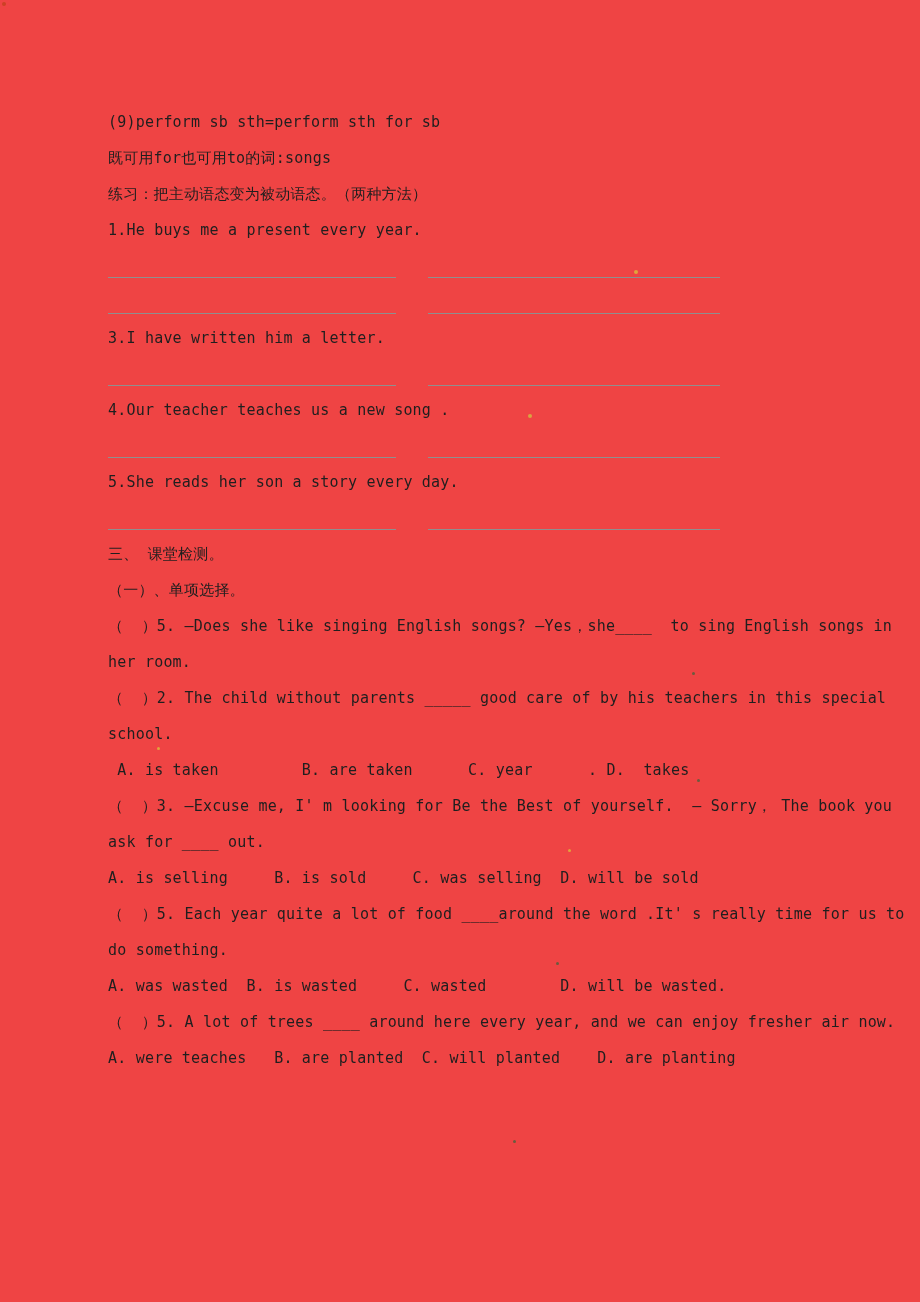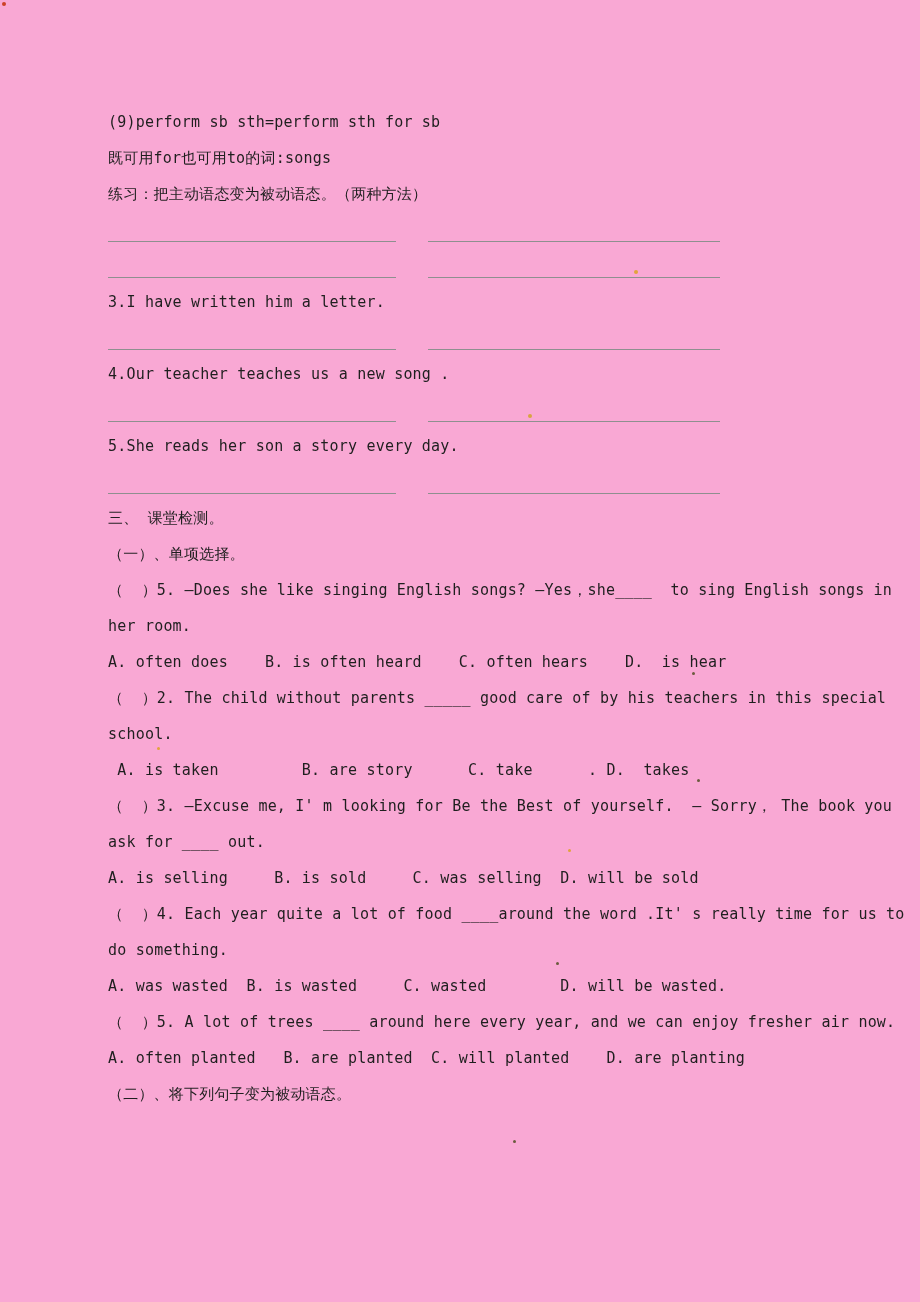--- a/index.html
+++ b/index.html
@@ -5,21 +5,21 @@
   * { margin: 0; padding: 0; box-sizing: border-box; }
   html, body { width: 920px; height: 1302px; overflow: hidden; }
   body {
     background: #ffffff;
     font-family: "DejaVu Sans Mono", "Liberation Mono", monospace;
   }
   #page {
     position: relative;
     width: 920px;
     height: 1302px;
-    background: #f9a8d4;
+    background: #ef4444;
     overflow: hidden;
   }
   .doc {
     position: absolute;
     top: 104px;
     left: 108px;
     width: 806px;
   }
   .line {
     height: 36px;
@@ -50,45 +50,44 @@
   }
 </style>
 </head>
 <body>
 
 <div id="page">
   <div class="doc" id="doc">
       <div class="line">(9)perform sb sth=perform sth for sb</div>
       <div class="line">既可用for也可用to的词:songs</div>
       <div class="line">练习：把主动语态变为被动语态。（两种方法）</div>
+      <div class="line">1.He buys me a present every year.</div>
       <div class="line blank-row"><span class="answer-blank blank-left"></span><span class="answer-blank blank-right"></span></div>
       <div class="line blank-row"><span class="answer-blank blank-left"></span><span class="answer-blank blank-right"></span></div>
       <div class="line">3.I have written him a letter.</div>
       <div class="line blank-row"><span class="answer-blank blank-left"></span><span class="answer-blank blank-right"></span></div>
       <div class="line">4.Our teacher teaches us a new song .</div>
       <div class="line blank-row"><span class="answer-blank blank-left"></span><span class="answer-blank blank-right"></span></div>
       <div class="line">5.She reads her son a story every day.</div>
       <div class="line blank-row"><span class="answer-blank blank-left"></span><span class="answer-blank blank-right"></span></div>
       <div class="line">三、 课堂检测。</div>
       <div class="line">（一）、单项选择。</div>
       <div class="line">（  ）5. —Does she like singing English songs? —Yes，she____  to sing English songs in</div>
       <div class="line">her room.</div>
-      <div class="line">A. often does    B. is often heard    C. often hears    D.  is hear</div>
       <div class="line">（  ）2. The child without parents _____ good care of by his teachers in this special</div>
       <div class="line">school.</div>
-      <div class="line"> A. is taken         B. are story      C. take      . D.  takes</div>
+      <div class="line"> A. is taken         B. are taken      C. year      . D.  takes</div>
       <div class="line">（  ）3. —Excuse me, I' m looking for Be the Best of yourself.  — Sorry， The book you</div>
       <div class="line">ask for ____ out.</div>
       <div class="line">A. is selling     B. is sold     C. was selling  D. will be sold</div>
-      <div class="line">（  ）4. Each year quite a lot of food ____around the word .It' s really time for us to</div>
+      <div class="line">（  ）5. Each year quite a lot of food ____around the word .It' s really time for us to</div>
       <div class="line">do something.</div>
       <div class="line">A. was wasted  B. is wasted     C. wasted        D. will be wasted.</div>
       <div class="line">（  ）5. A lot of trees ____ around here every year, and we can enjoy fresher air now.</div>
-      <div class="line">A. often planted   B. are planted  C. will planted    D. are planting</div>
-      <div class="line">（二）、将下列句子变为被动语态。</div>
+      <div class="line">A. were teaches   B. are planted  C. will planted    D. are planting</div>
     </div>
 <span class="artifact-dot" style="left: 2px; top: 2px; width: 4px; height: 4px; background: rgb(204, 65, 37);"></span>
     <span class="artifact-dot" style="left: 634px; top: 270px; width: 4px; height: 4px; background: rgb(226, 163, 60);"></span>
     <span class="artifact-dot" style="left: 528px; top: 414px; width: 4px; height: 4px; background: rgb(217, 164, 65);"></span>
     <span class="artifact-dot" style="left: 692px; top: 672px; width: 3px; height: 3px; background: rgb(107, 91, 62);"></span>
     <span class="artifact-dot" style="left: 157px; top: 747px; width: 3px; height: 3px; background: rgb(226, 163, 60);"></span>
     <span class="artifact-dot" style="left: 697px; top: 779px; width: 3px; height: 3px; background: rgb(107, 91, 62);"></span>
     <span class="artifact-dot" style="left: 568px; top: 849px; width: 3px; height: 3px; background: rgb(226, 163, 60);"></span>
     <span class="artifact-dot" style="left: 556px; top: 962px; width: 3px; height: 3px; background: rgb(107, 91, 62);"></span>
     <span class="artifact-dot" style="left: 513px; top: 1140px; width: 3px; height: 3px; background: rgb(107, 91, 62);"></span>

